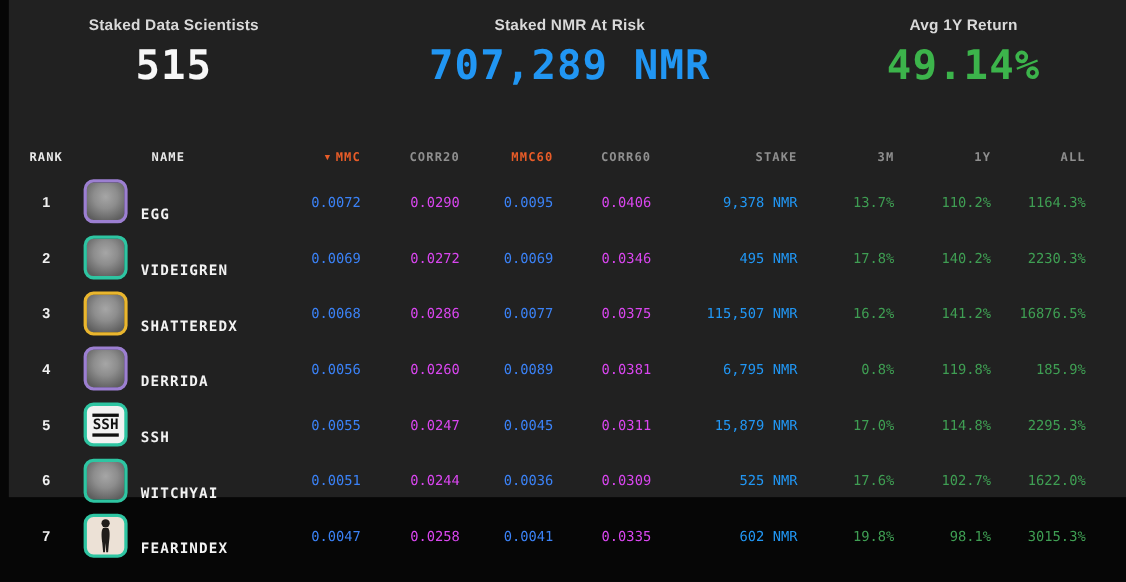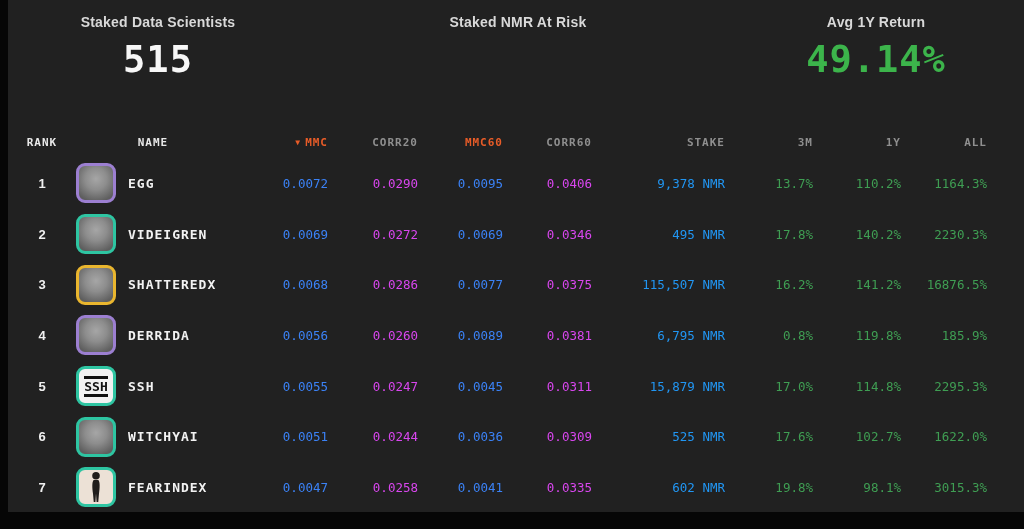--- a/index.html
+++ b/index.html
@@ -2,21 +2,21 @@
 <html><head>
 <meta charset="utf-8">
 <style>
   * { box-sizing: content-box; }
   html,body { margin:0; padding:0; }
   body {
     width:1024px; height:529px; background:#060606; overflow:hidden;
     font-family:"Liberation Sans", sans-serif; position:relative;
   }
   .panel {
-    position:absolute; left:8px; top:0; width:1016px; height:512px;
+    position:absolute; left:8px; top:0; width:1016px; height:452px;
     background:#212121;
   }
   
   .stats {
     display:grid; grid-template-columns:300px 420px 296px;
     padding-top:14px; height:90px;
   }
   .stat { text-align:center; }
   .stat-label {
     font-size:14px; font-weight:bold; color:#d9d9d9; letter-spacing:.2px;
@@ -45,21 +45,21 @@
   .sort-tri { font-size:8px; margin-right:4px; position:relative; top:-1px; }
   .trow {
     height:50.7px; align-items:center;
     font-family:"DejaVu Sans Mono", monospace; font-size:12.5px;
     cursor:pointer;
   }
   .td-rank {
     text-align:center; color:#f0f0f0; font-weight:bold; font-size:13px;
     font-family:"Liberation Sans", sans-serif;
   }
-  .td-name { display:flex; align-items:center; }
+  .td-name { display:flex; align-items:flex-end; }
   .avatar {
     width:34px; height:34px; border-radius:9px; border:3px solid #888;
     background:radial-gradient(circle at 50% 38%, #a6a6a6 0%, #8d8d8d 40%, #5e5e5e 85%);
     flex:0 0 auto; display:flex; align-items:center; justify-content:center;
     overflow:hidden;
   }
   .b-purple { border-color:#9c7fd1; }
   .b-teal   { border-color:#2ec5a2; }
   .b-yellow { border-color:#eab62e; }
   .av-ssh   { background:#f2f2f2; }
@@ -83,20 +83,21 @@
 
 <div class="panel">
 
   <div class="stats">
     <div class="stat">
       <div class="stat-label">Staked Data Scientists</div>
       <div class="stat-value v-white">515</div>
     </div>
     <div class="stat">
       <div class="stat-label">Staked NMR At Risk</div>
+      <div class="stat-value v-blue">707,289 NMR</div>
     </div>
     <div class="stat">
       <div class="stat-label">Avg 1Y Return</div>
       <div class="stat-value v-green">49.14%</div>
     </div>
   </div>
 
   <div class="grid-cols thead">
     <div class="th th-rank">RANK</div>
     <div class="th th-name">NAME</div>

